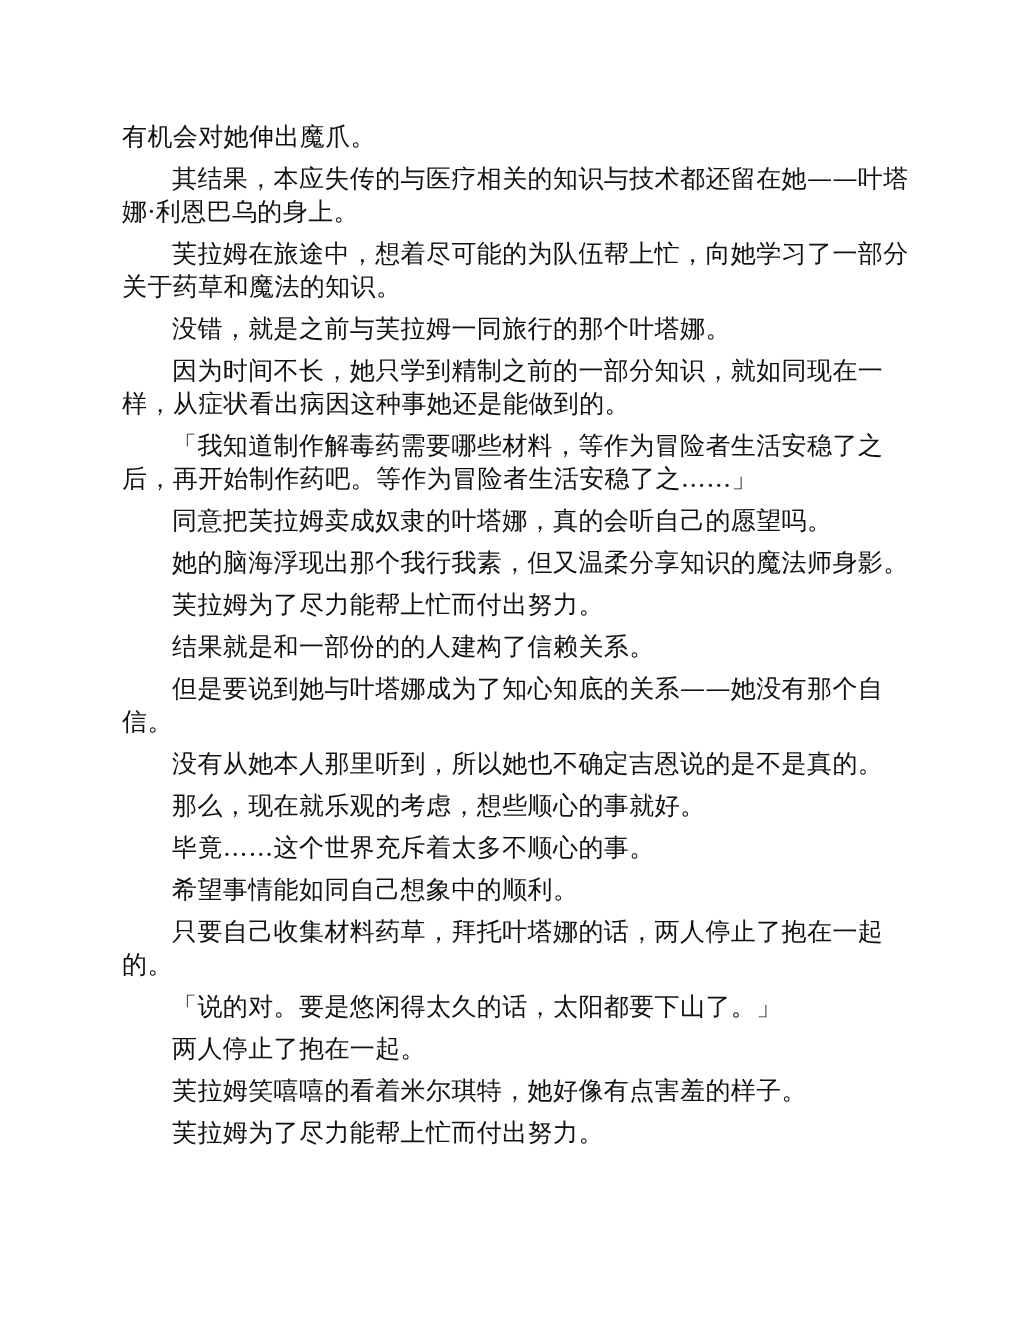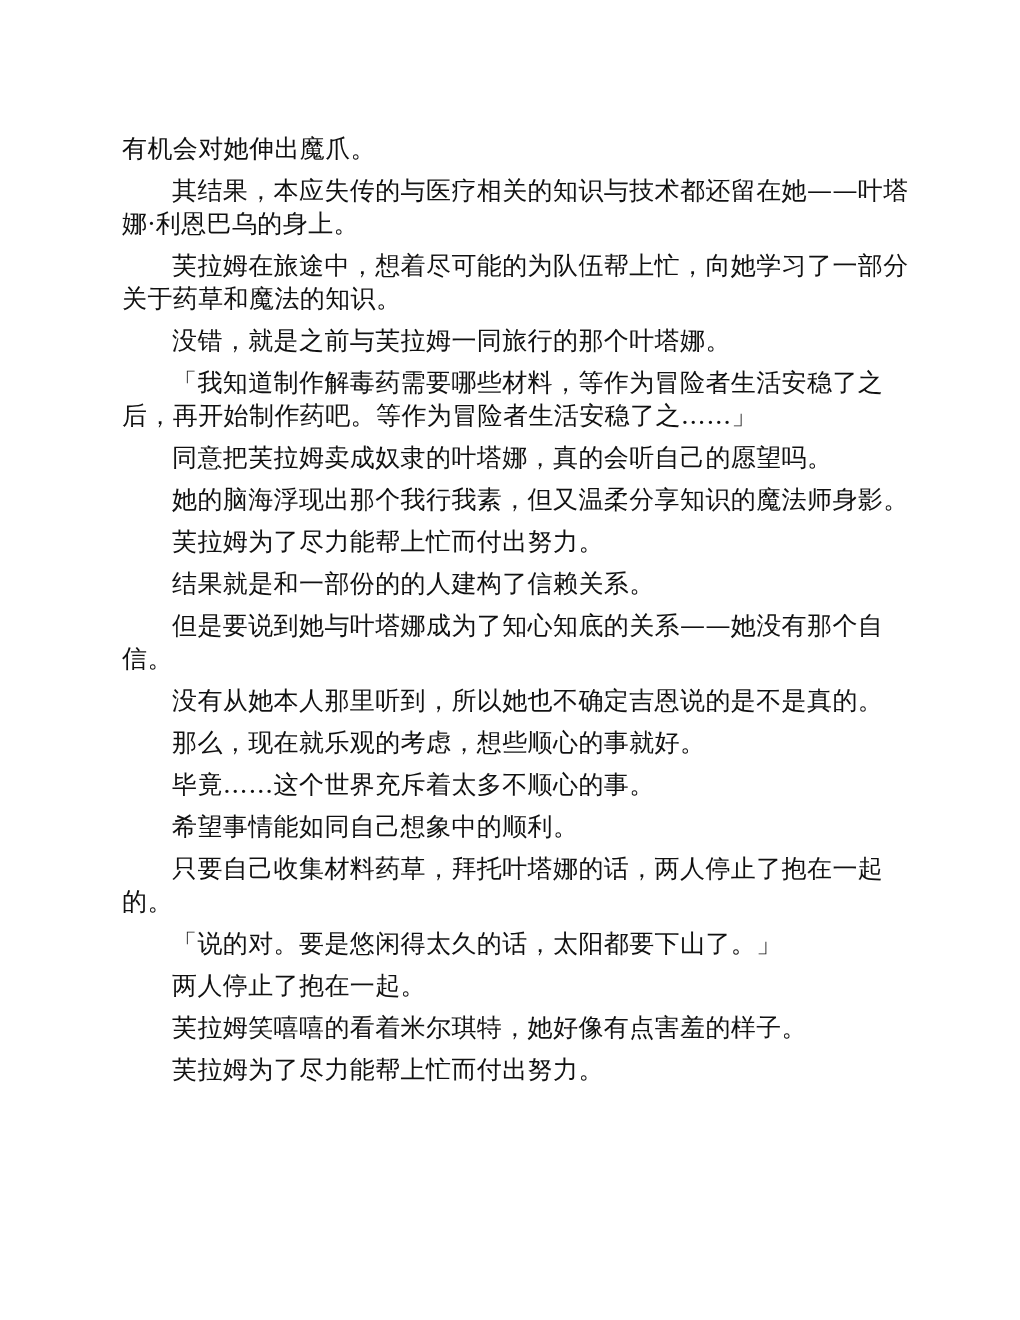--- a/index.html
+++ b/index.html
@@ -18,21 +18,21 @@
   .page {
     position: absolute;
     left: 122px;
     top: 120px;
     width: 790px;
   }
   .para {
     margin-top: 9px;
   }
   .para:first-child {
-    margin-top: 12px;
+    margin-top: 0;
   }
   .line {
     display: block;
     height: 33px;
     line-height: 33px;
     font-size: 25px;
     white-space: nowrap;
     letter-spacing: 0.4px;
   }
   .line.indent {
@@ -49,20 +49,24 @@
   <div class="para">
     <span class="line indent">其结果，本应失传的与医疗相关的知识与技术都还留在她——叶塔</span>
     <span class="line">娜·利恩巴乌的身上。</span>
   </div>
   <div class="para">
     <span class="line indent">芙拉姆在旅途中，想着尽可能的为队伍帮上忙，向她学习了一部分</span>
     <span class="line">关于药草和魔法的知识。</span>
   </div>
   <div class="para">
     <span class="line indent">没错，就是之前与芙拉姆一同旅行的那个叶塔娜。</span>
+  </div>
+  <div class="para">
+    <span class="line indent">因为时间不长，她只学到精制之前的一部分知识，就如同现在一</span>
+    <span class="line">样，从症状看出病因这种事她还是能做到的。</span>
   </div>
   <div class="para">
     <span class="line indent">「我知道制作解毒药需要哪些材料，等作为冒险者生活安稳了之</span>
     <span class="line">后，再开始制作药吧。等作为冒险者生活安稳了之……」</span>
   </div>
   <div class="para">
     <span class="line indent">同意把芙拉姆卖成奴隶的叶塔娜，真的会听自己的愿望吗。</span>
   </div>
   <div class="para">
     <span class="line indent">她的脑海浮现出那个我行我素，但又温柔分享知识的魔法师身影。</span>

